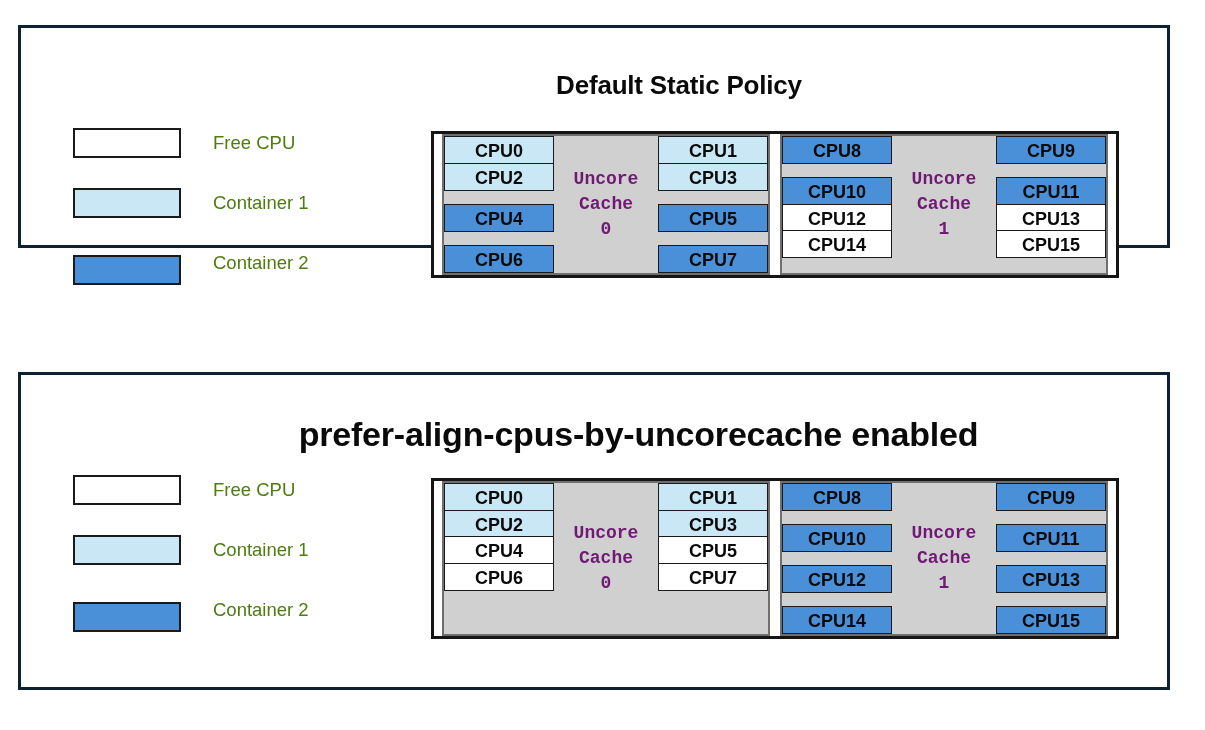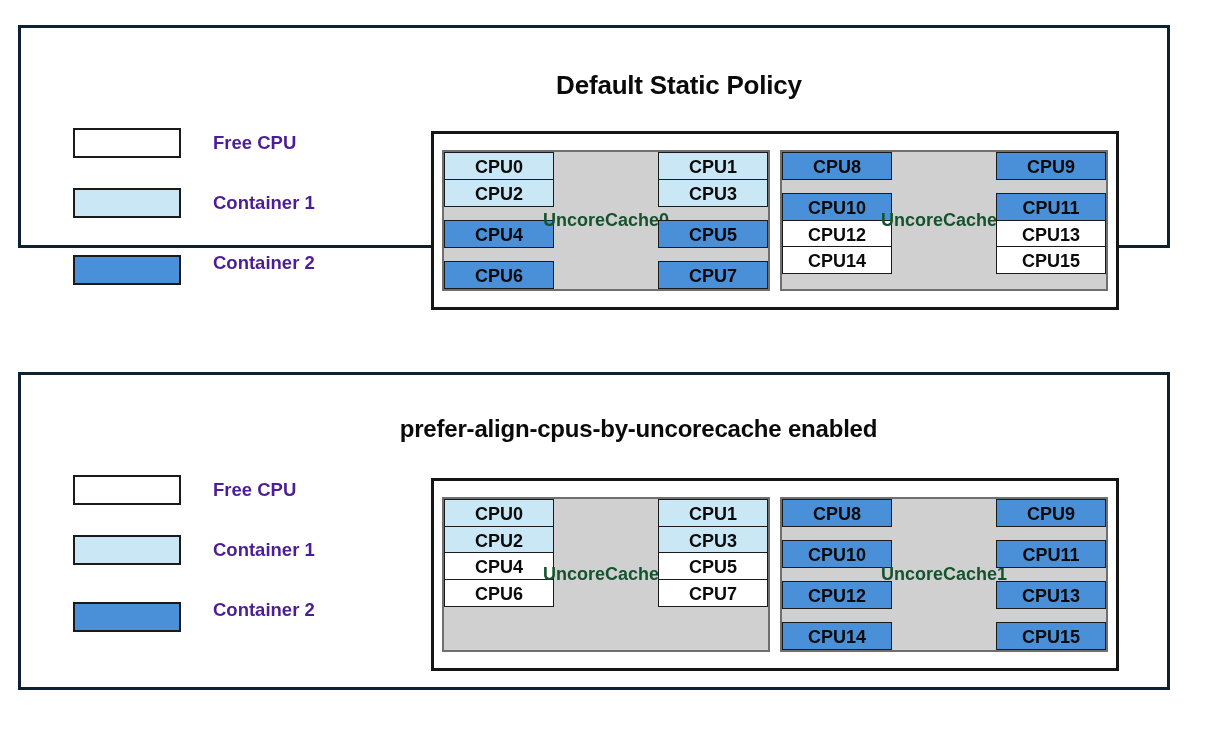--- a/index.html
+++ b/index.html
@@ -35,21 +35,21 @@
     color: #0a0a0a;
     letter-spacing: -0.2px;
   }
   #panel-0 .panel-title {
     top: 42px;
     font-size: 26px;
     padding-left: 170px;
   }
   #panel-1 .panel-title {
     top: 40px;
-    font-size: 24px;
+    font-size: 34px;
     padding-left: 89px;
   }
 
   
   .legend {
     position: absolute;
     left: 52px;
     top: 85px;
   }
   .legend-row {
@@ -60,33 +60,33 @@
   .legend-swatch {
     width: 108px;
     height: 30px;
     border: 2px solid #1a1a1a;
     box-sizing: border-box;
     flex: 0 0 auto;
   }
   .legend-label {
     margin-left: 32px;
     font-size: 18.5px;
-    font-weight: bold;
-    color: #4c1d95;
+    font-weight: normal;
+    color: #4d7c0f;
     white-space: nowrap;
   }
 
   
   .diagram {
     position: absolute;
     top: 103px;
     left: 410px;
     border: 3px solid #151515;
     background: #ffffff;
-    padding: 16px 8px;
+    padding: 0 8px;
     display: flex;
     gap: 10px;
     box-sizing: border-box;
   }
 
   .uncore-group {
     display: flex;
     border: 2px solid #6f6f6f;
     box-sizing: border-box;
     background: #d0d0d0;
@@ -108,27 +108,28 @@
     border: 1.5px solid #1a1a1a;
     box-sizing: border-box;
     margin-top: -1.5px;
   }
   .cpu-col .cpu-cell:first-child { margin-top: 0; }
 
   .cache-col {
     width: 104px;
     background: #d0d0d0;
     display: flex;
-    flex-direction: row;
+    flex-direction: column;
     align-items: center;
     justify-content: center;
     font-size: 18px;
     font-weight: bold;
-    color: #14532d;
+    color: #701a75;
     line-height: 1.38;
+    font-family: Liberation Mono, monospace;
   }
   .cache-col .cache-line { display: block; }
 
   
   .fill-free { background: #ffffff; }
   .fill-c1   { background: #c9e7f5; }
   .fill-c2   { background: #4a90d9; margin-top: 13px; }
 </style>
 </head>
 <body>

